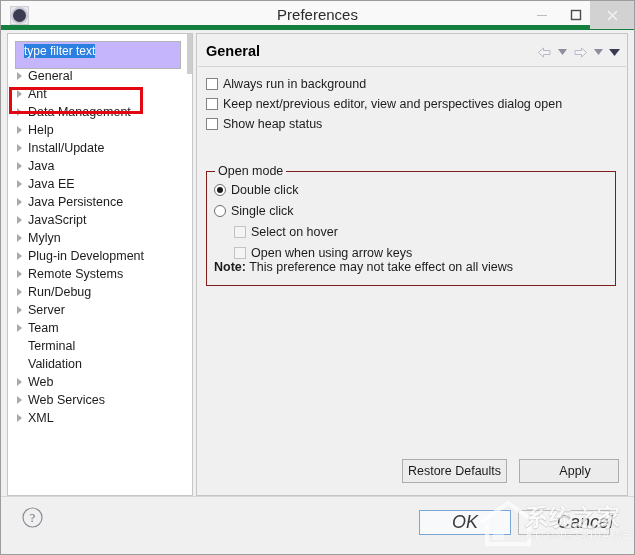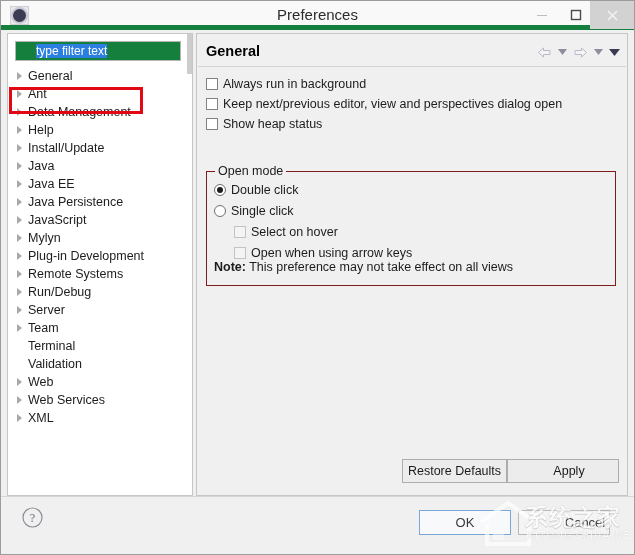--- a/index.html
+++ b/index.html
@@ -95,28 +95,28 @@
     width: 186px;
     height: 463px;
     background: #ffffff;
     border: 1px solid #c6c6c6;
     box-sizing: border-box;
   }
   #filter-input {
     position: absolute;
     left: 7px; top: 7px;
     width: 166px;
-    height: 20px;
-    background: #15803d;
+    height: 28px;
+    background: #c4b5fd;
     border: 1px solid #b5b5b5;
     box-sizing: border-box;
     font-family: "Liberation Sans", sans-serif;
     font-size: 12px;
     color: #1c1c1c;
-    padding: 0 20px;
+    padding: 0 8px;
     line-height: 18px;
     outline: none;
   }
   #filter-input .sel {
     background: #2a7fe0;
     color: #ffffff;
   }
   #tree-list {
     position: absolute;
     left: 0; top: 33px;
@@ -304,21 +304,21 @@
     border: 1px solid #adadad;
     box-sizing: border-box;
     font-family: "Liberation Sans", sans-serif;
     font-size: 12.5px;
     color: #1c1c1c;
     display: flex;
     align-items: center;
     justify-content: center;
   }
   #btn-restore { right: 120px; top: 425px; width: 105px; }
-  #btn-apply   { right: 8px;  top: 425px; width: 112px; padding-left: 12px; }
+  #btn-apply   { right: 8px;  top: 425px; width: 100px; padding-left: 12px; }
 
   
   #footer {
     position: absolute;
     left: 0; top: 495px;
     width: 633px;
     height: 58px;
     background: #f0f0f0;
     border-top: 1px solid #d6d6d6;
     box-sizing: border-box;
@@ -330,25 +330,26 @@
   }
   #help-btn svg { display: block; }
   .footer-btn {
     position: absolute;
     top: 13px;
     height: 25px;
     background: #f4f4f4;
     border: 1px solid #b9b9b9;
     box-sizing: border-box;
     font-family: "Liberation Sans", sans-serif;
-    font-size: 13px;
+    font-size: 18px;
     color: #3a3a3a;
     display: flex;
     align-items: center;
     justify-content: center;
+    font-style: italic;
   }
   #btn-ok     { right: 123px; width: 92px; border: 1px solid #7ba7d7; background: #f7f9fb; }
   #btn-cancel { right: 24px;  width: 92px; padding-left: 42px; }
 
   
   #watermark {
     position: absolute;
     left: 478px; top: 499px;
     width: 160px;
     height: 56px;

